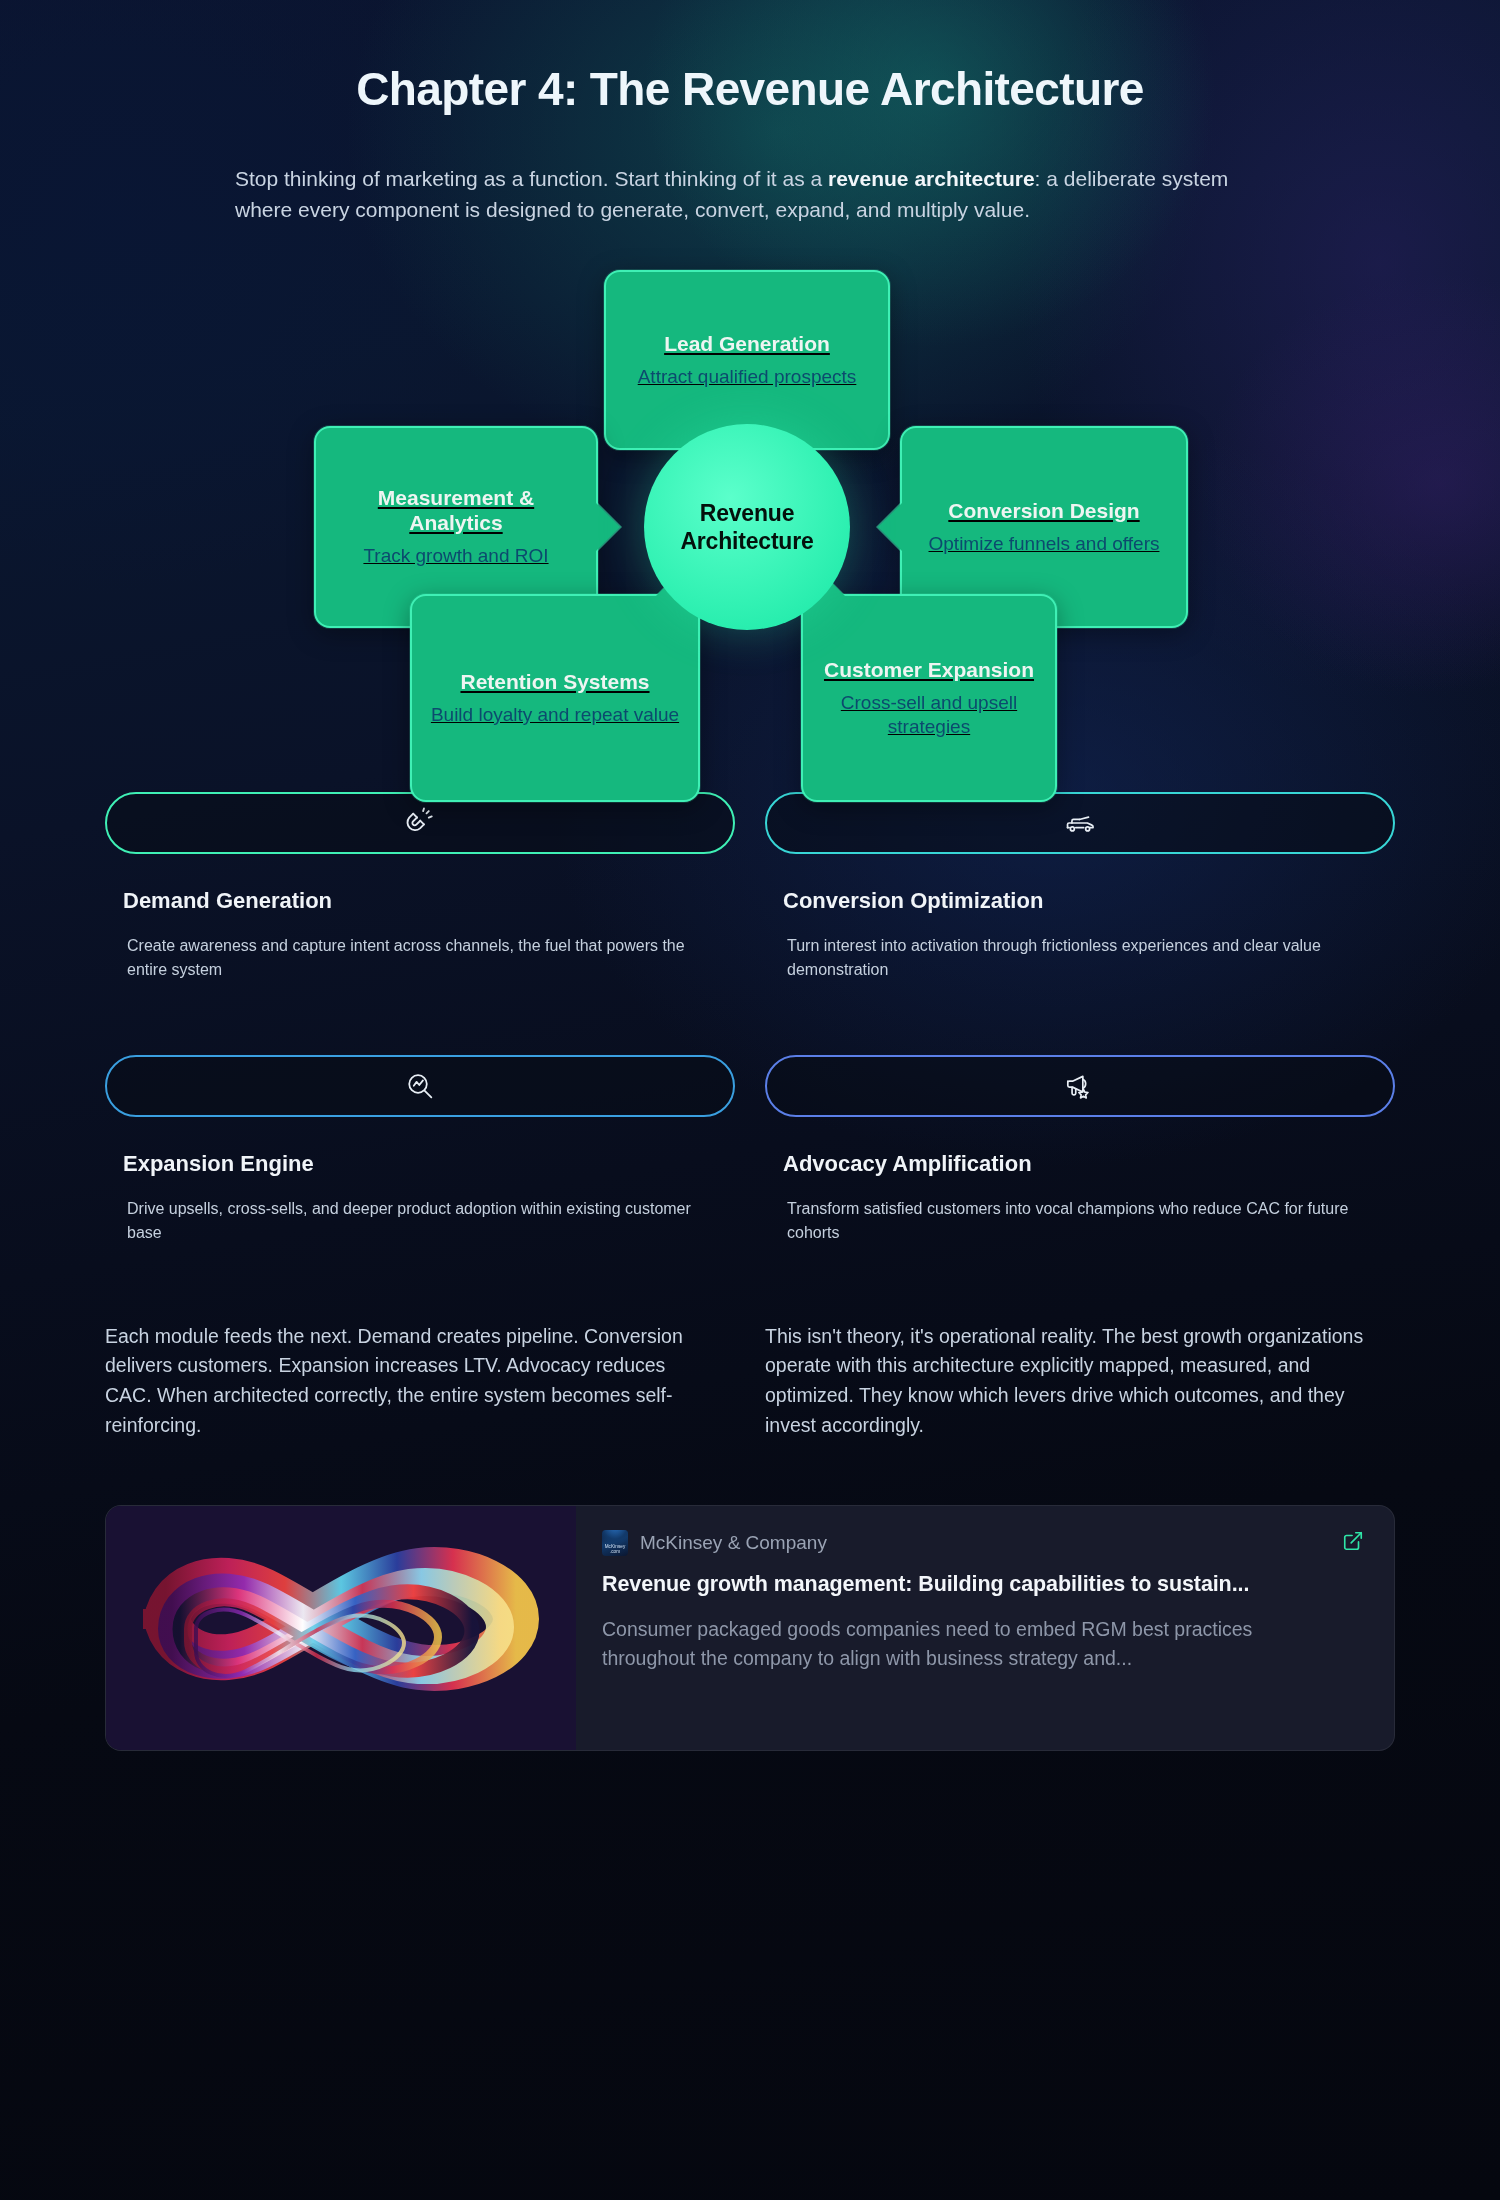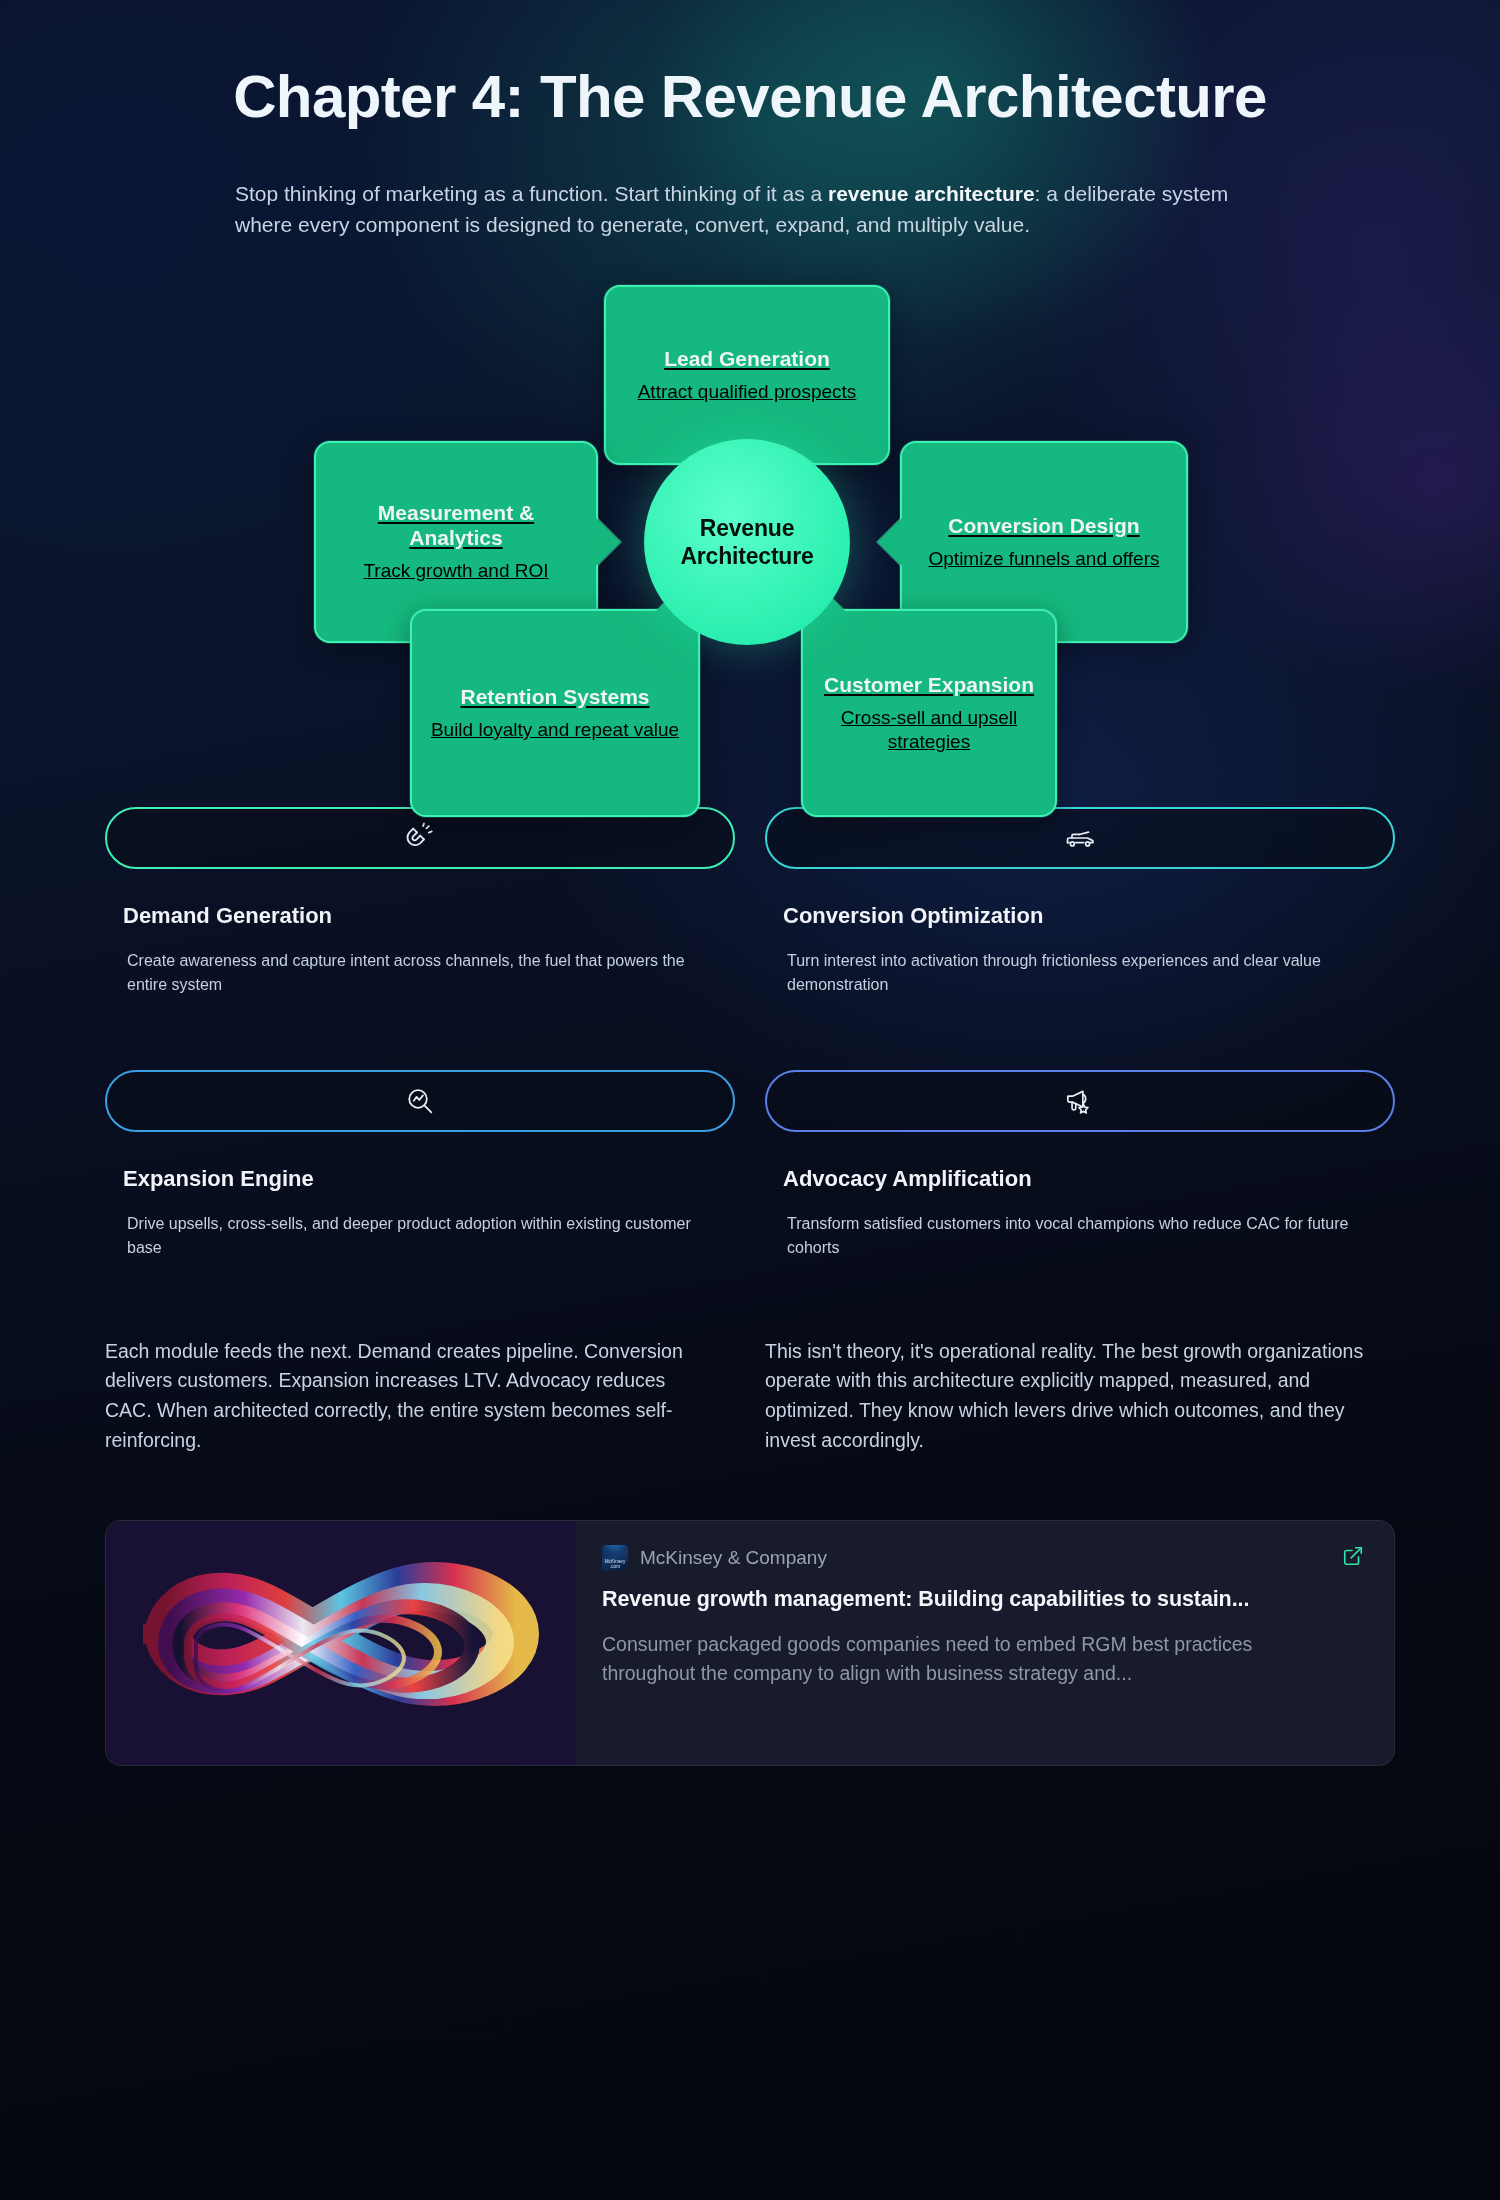--- a/index.html
+++ b/index.html
@@ -31,21 +31,21 @@
       radial-gradient(ellipse 340px 300px at 96% 22%, rgba(63,34,118,0.35) 0%, rgba(63,34,118,0) 70%);
     pointer-events: none;
   }
 
   .content { position: relative; width: 1500px; }
 
   
   .title {
     text-align: center;
     color: #eef6fb;
-    font-size: 60px;
+    font-size: 46px;
     font-weight: 700;
     letter-spacing: -0.6px;
     padding-top: 62px;
   }
   .lede {
     width: 1250px;
     margin: 48px auto 0 auto;
     padding: 0 110px 0 110px;
     color: #c9d4e2;
     font-size: 21px;
@@ -76,21 +76,21 @@
     text-decoration: underline;
   }
   .node .n-title {
     color: #eef5f2;
     font-weight: 700;
     font-size: 21px;
     line-height: 1.2;
     margin-bottom: 9px;
   }
   .node .n-desc {
-    color: #000000;
+    color: #0c4a6e;
     font-size: 19px;
     line-height: 1.26;
     font-weight: 400;
   }
 
   
   .tail { position: absolute; width: 0; height: 0; }
   .tail-down {
     bottom: -24px; left: 50%; transform: translateX(-50%);
     border-left: 24px solid transparent;

